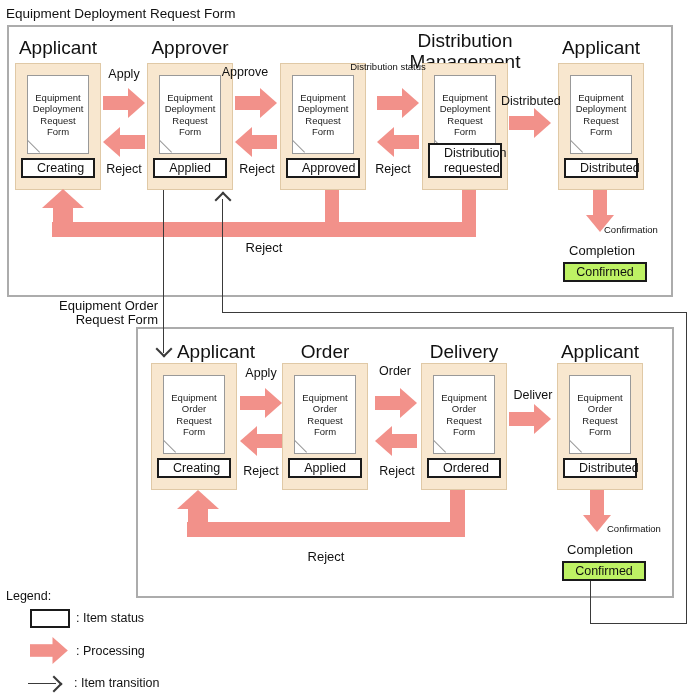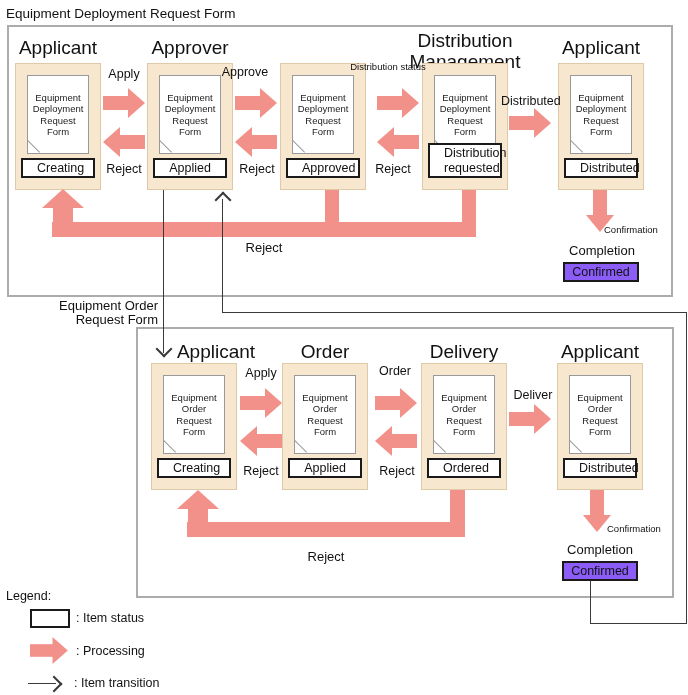--- a/index.html
+++ b/index.html
@@ -11,21 +11,21 @@
   .sect{position:absolute;border:2px solid var(--sect);background:#fff;}
   .hdr{position:absolute;text-align:center;font-size:19px;line-height:1.1;}
   .card{position:absolute;width:86px;height:127px;background:var(--cardbg);border:1px solid var(--cardbd);}
   .doc{position:absolute;left:11px;top:11px;width:62px;height:79px;background:#fff;border:1px solid #999;
        display:flex;align-items:center;justify-content:center;text-align:center;
        font-size:9.5px;line-height:1.18;padding:2px;color:#222;}
   .doc::after{content:"";position:absolute;left:0;bottom:12px;width:17px;height:1px;background:#999;
        transform-origin:0 0;transform:rotate(45deg);}
   .status{position:absolute;left:50%;bottom:11px;transform:translateX(-50%);width:74px;background:#fff;
        border:2px solid #1a1a1a;font-size:12.5px;line-height:1.15;text-align:center;padding:1px 14px;}
-  .cbox{position:absolute;background:#8b5cf6;border:2px solid #1a1a1a;width:76px;font-size:12.5px;
+  .cbox{position:absolute;background:#bef264;border:2px solid #1a1a1a;width:84px;font-size:12.5px;
        text-align:center;padding:1px 0;}
   .lab{position:absolute;font-size:12.5px;text-align:center;line-height:1.1;}
   .small{font-size:9.5px;}
   .pr{position:absolute;width:42px;height:30px;}
   .pr .sh{position:absolute;left:0;top:8px;width:27px;height:14px;background:var(--pink);}
   .pr .hd{position:absolute;left:25px;top:0;width:0;height:0;
        border-top:15px solid transparent;border-bottom:15px solid transparent;border-left:17px solid var(--pink);}
   .pr.rev{transform:scaleX(-1);}
   .bar{position:absolute;background:var(--pink);}
   .tri-up{position:absolute;width:0;height:0;border-left:21px solid transparent;border-right:21px solid transparent;

